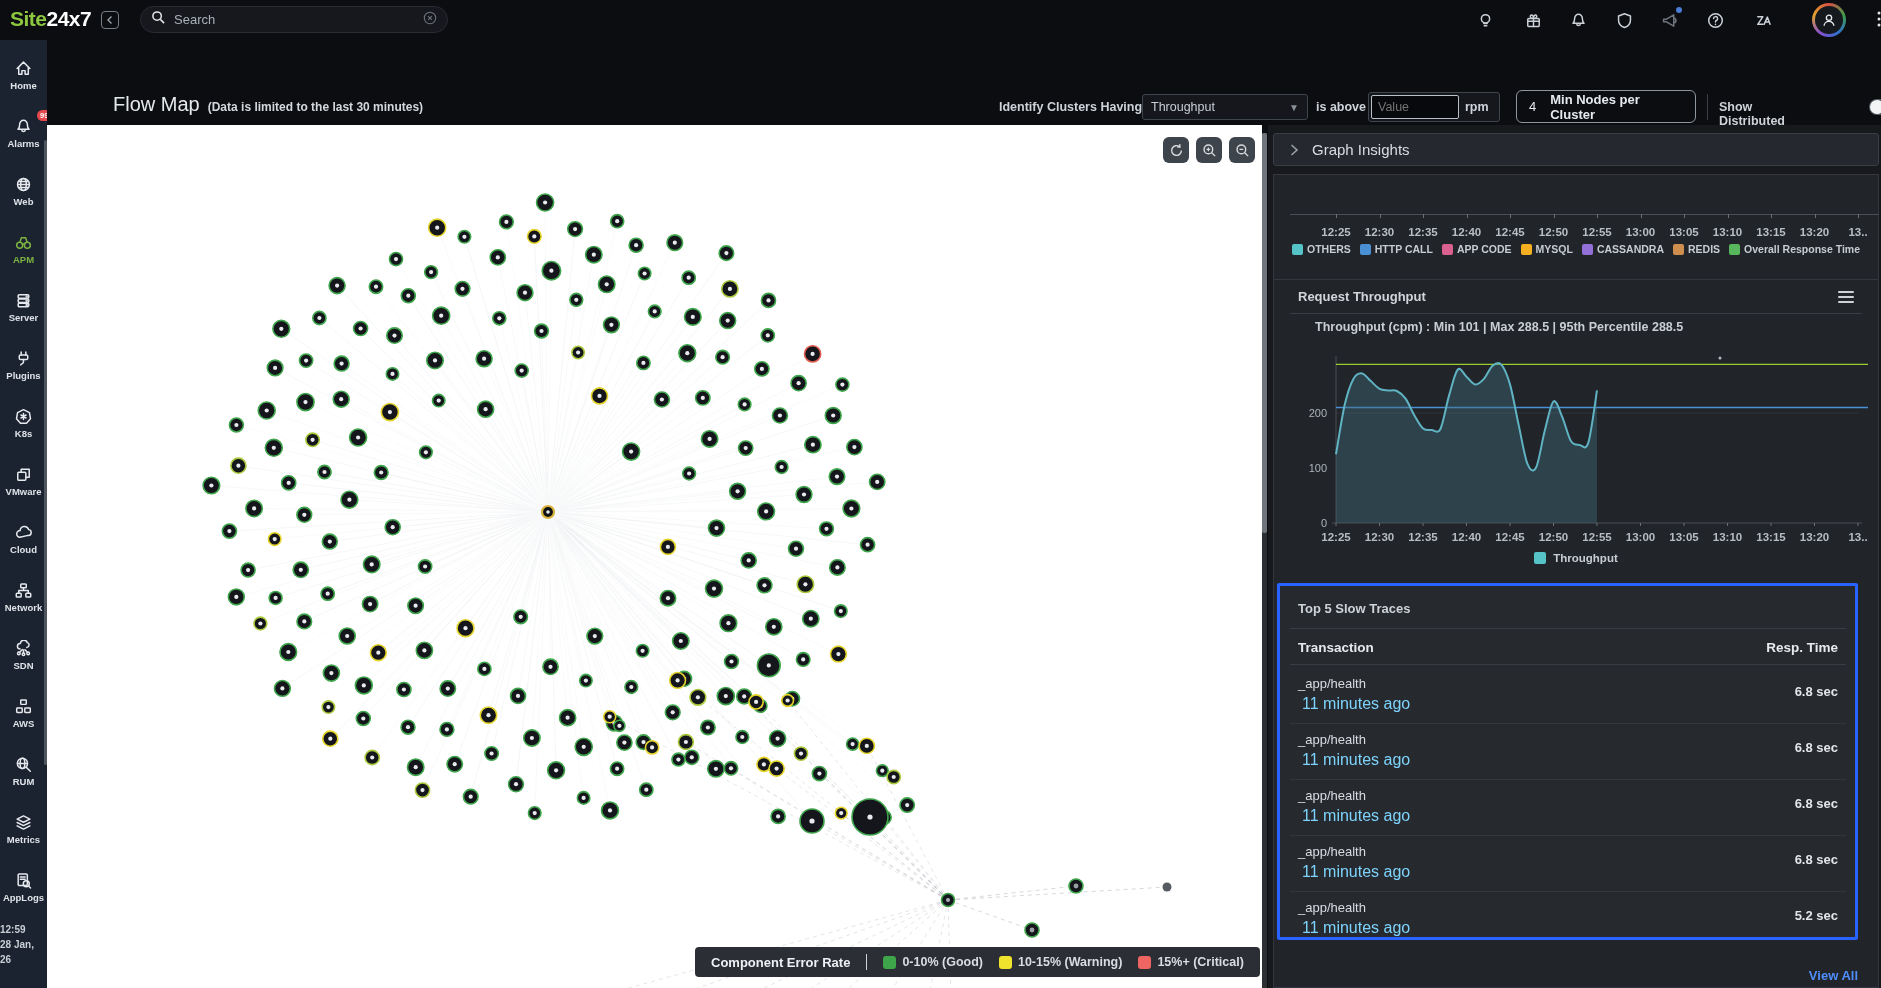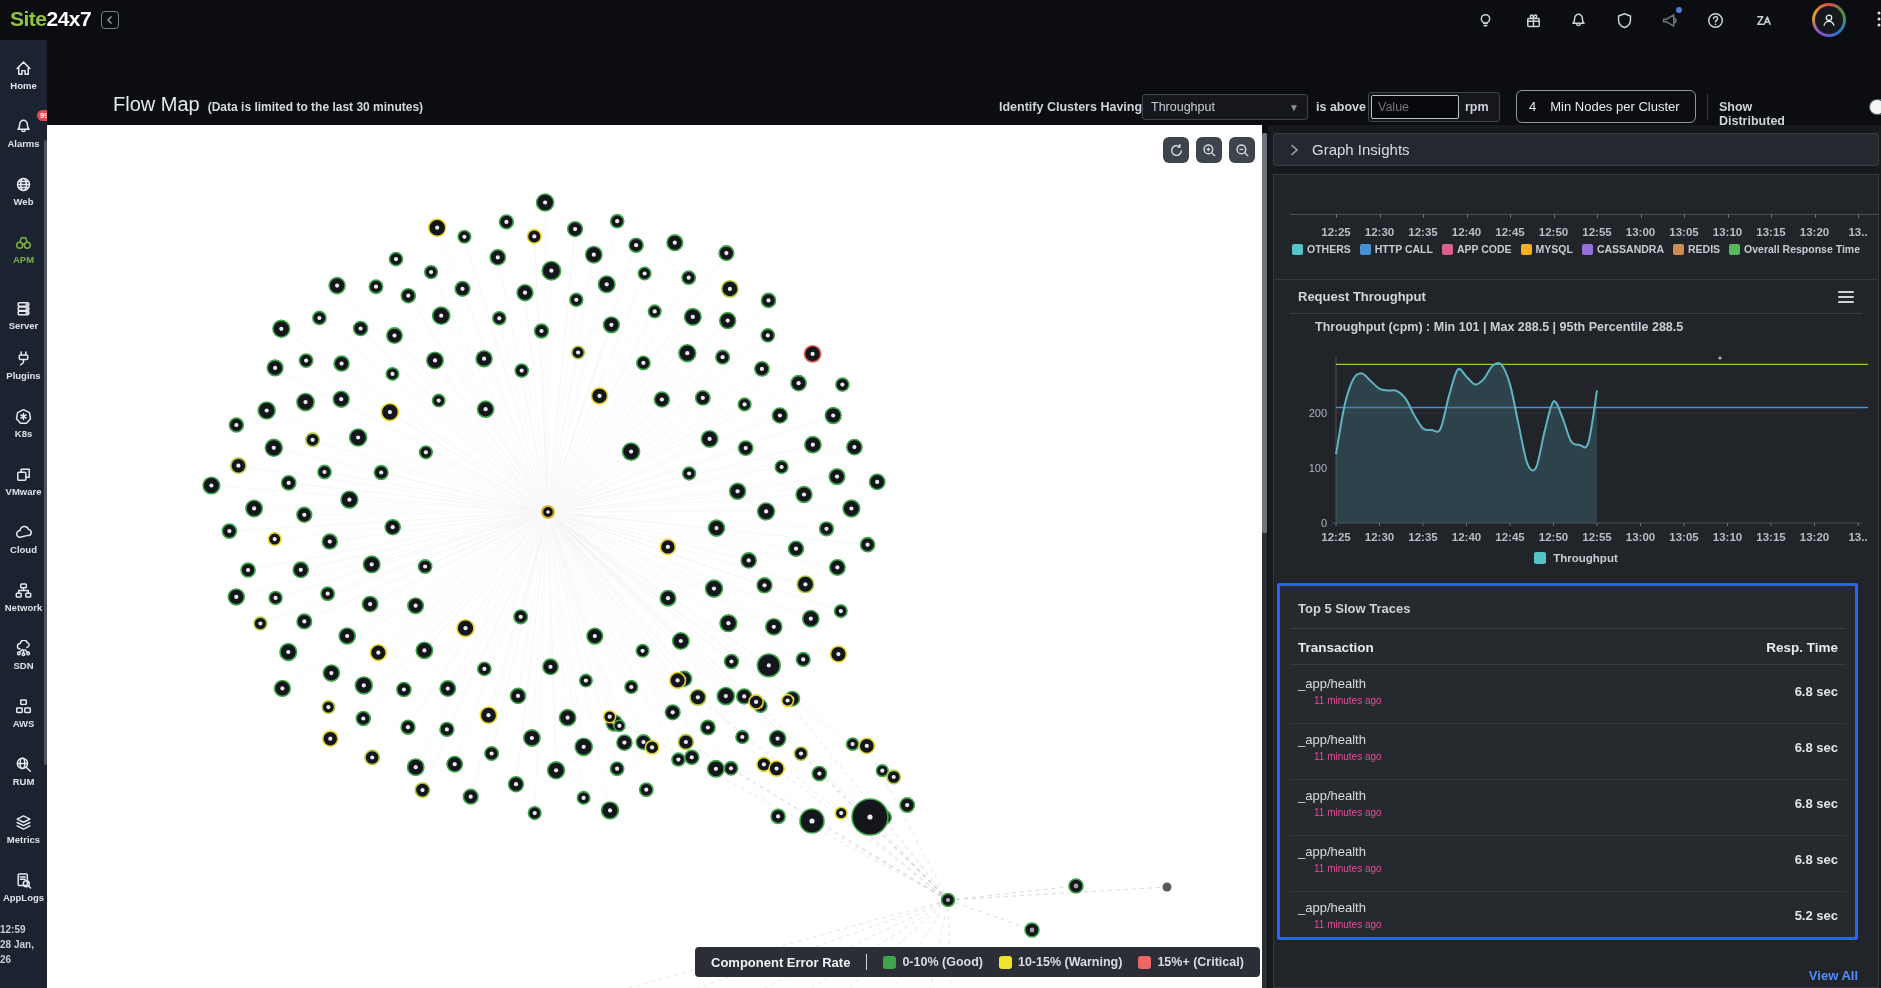--- a/index.html
+++ b/index.html
@@ -36,21 +36,21 @@
   #pagetitle { font-size:20px; color:#e6e9ec; }
   #pagesub { font-size:12px; font-weight:700; color:#d4d8dd; }
   .hdr-label { font-size:12.5px; font-weight:700; color:#ced3d9; }
   #metric-select { left:1095px; top:54px; width:166px; height:26px; background:#15171c; border:1px solid #3f454d; border-radius:3px; display:flex; align-items:center; padding:0 8px; color:#c9ced4; font-size:12.5px; }
   #metric-caret { margin-left:auto; color:#8a9097; font-size:10px; }
   #value-group { left:1321px; top:52px; width:132px; height:30px; border:1px solid #3f454d; border-radius:3px; background:#15171c; display:flex; align-items:center; padding:2px; gap:6px; }
   #value-input { width:88px; height:24px; background:#08090c; border:1.5px solid #b9bfc7; border-radius:2px; color:#8d949c; font-size:12.5px; padding:0 6px; font-family:"Liberation Sans",sans-serif; }
   #unit-label { font-size:12.5px; font-weight:700; color:#ced3d9; padding-right:4px; }
   #minnodes-box { left:1469px; top:50px; width:180px; height:33px; border:1.5px solid #8f969e; border-radius:6px; display:flex; align-items:center; padding:0 12px; gap:14px; }
   #minnodes-box .v { font-size:13px; color:#e6e9ed; }
-  #minnodes-box .l { font-size:13px; font-weight:400; color:#e6e9ed; }
+  #minnodes-box .l { font-size:13px; font-weight:700; color:#e6e9ed; }
   .vsep { width:1px; height:26px; background:#3a3f46; }
   #toggle { left:1822px; top:59px; width:30px; height:16px; background:#575e67; border-radius:9px; }
   #toggle .knob { position:absolute; left:1px; top:1px; width:14px; height:14px; background:#f2f4f6; border-radius:50%; }
 
   
   .chip { position:absolute; top:96px; height:23px; display:flex; border-radius:3px; overflow:hidden; font-size:12.5px; font-weight:700; cursor:pointer; }
   .chip .main { background:#7c88a1; color:#151b26; display:flex; align-items:center; padding:0 12px; gap:4px; }
   .chip .action { background:#414d63; color:#f0f2f5; display:flex; align-items:center; padding:0 12px; font-size:13px; }
   .chip .uline { text-decoration:underline; }
 
@@ -93,37 +93,48 @@
   #rt-legend .lb { font-size:11.5px; font-weight:700; color:#c6ccd2; }
 
   
   #traces-panel { left:1277px; top:583px; width:581px; height:357px; background:#26292e; border:3px solid #2963ff; border-radius:2px; }
   #traces-title { left:1298px; top:601px; font-size:13px; font-weight:600; color:#ced3d8; }
   #traces-title-sep { left:1290px; top:628px; width:556px; height:1px; background:#383c42; }
   #traces-head { left:1298px; top:640px; width:540px; display:flex; justify-content:space-between; font-size:13.5px; font-weight:700; color:#e6e9ed; }
   #traces-head-sep { left:1290px; top:664px; width:556px; height:1px; background:#383c42; }
   .trace-row { position:absolute; left:1298px; width:540px; height:56px; }
   .trace-row .nm { position:absolute; left:0; top:8px; font-size:13px; color:#d9dde2; }
-  .trace-row .ago { position:absolute; left:16px; top:27px; font-size:10px; color:#ec4899; }
+  .trace-row .ago { position:absolute; left:4px; top:27px; font-size:16px; color:#7dd3fc; }
   .trace-row .rt { position:absolute; right:0; top:16px; font-size:13px; font-weight:600; color:#e2e6ea; }
   .trace-sep { position:absolute; left:1290px; width:556px; height:1px; background:#33373c; }
   #view-all { left:1700px; top:968px; width:158px; text-align:right; font-size:13px; font-weight:700; color:#4f8efb; cursor:pointer; }
 </style>
 </head>
 <body>
 
 <div id="app">
 
   <div id="topbar" class="abs">
     <div id="brand" class="abs"><span class="g">Site</span><span class="w">24x7</span></div>
     <div id="collapse-btn" class="abs">
       <svg width="10" height="10" viewBox="0 0 10 10">
           <path d="M6.5 1.5 L3 5 L6.5 8.5" fill="none" stroke="currentColor" stroke-width="1.4"></path>
         </svg>
     </div>
+    <div id="searchbar" class="abs">
+      <span><svg width="15" height="15" viewBox="0 0 16 16">
+            <circle cx="6.5" cy="6.5" r="4.5" fill="none" stroke="#e2e5e9" stroke-width="1.6"></circle>
+            <path d="M10 10 L14 14" stroke="#e2e5e9" stroke-width="1.6"></path>
+          </svg></span>
+      <span class="ph">Search</span>
+      <span><svg width="14" height="14" viewBox="0 0 16 16">
+            <circle cx="8" cy="8" r="6.5" fill="none" stroke="#6e747c" stroke-width="1.2"></circle>
+            <path d="M5.8 5.8 L10.2 10.2 M10.2 5.8 L5.8 10.2" stroke="#6e747c" stroke-width="1.2"></path>
+          </svg></span>
+    </div>
     <div id="tb-icons">
         <div class="abs tb-icon" style="left: 1468px;">
           <svg width="17" height="17" viewBox="0 0 16 16" fill="none" stroke="currentColor" stroke-width="1.4" stroke-linecap="round" stroke-linejoin="round">
             <circle cx="8" cy="6.4" r="3.9"></circle>
             <path d="M6.4 10.8 H9.6 M6.8 13 H9.2"></path>
           </svg>
         </div>
         <div class="abs tb-icon" style="left: 1516px;">
           <svg width="17" height="17" viewBox="0 0 16 16" fill="none" stroke="currentColor" stroke-width="1.4" stroke-linecap="round" stroke-linejoin="round">
             <rect x="2.6" y="6.2" width="10.8" height="7.4" rx="0.8"></rect>
@@ -206,21 +217,21 @@
       <div class="sb-item active" style="top: 192px;">
         <span class="ic">
           <svg width="17" height="17" viewBox="0 0 16 16" fill="none" stroke="currentColor" stroke-width="1.4" stroke-linecap="round" stroke-linejoin="round">
             <circle cx="4.4" cy="10.6" r="2.8"></circle>
             <circle cx="11.6" cy="10.6" r="2.8"></circle>
             <path d="M4.6 7.8 L6 3.6 H10 L11.4 7.8 M6.8 9.5 H9.2"></path>
           </svg>
         </span>
         <span class="lb">APM</span>
       </div>
-      <div class="sb-item" style="top: 258px;">
+      <div class="sb-item" style="top: 250px;">
         <span class="ic">
           <svg width="17" height="17" viewBox="0 0 16 16" fill="none" stroke="currentColor" stroke-width="1.4" stroke-linecap="round" stroke-linejoin="round">
             <rect x="3" y="2.6" width="10" height="3.2" rx="1"></rect>
             <rect x="3" y="6.6" width="10" height="3.2" rx="1"></rect>
             <rect x="3" y="10.6" width="10" height="3.2" rx="1"></rect>
             <circle cx="11" cy="4.2" r="0.5"></circle>
             <circle cx="11" cy="8.2" r="0.5"></circle>
             <circle cx="11" cy="12.2" r="0.5"></circle>
           </svg>
         </span>

